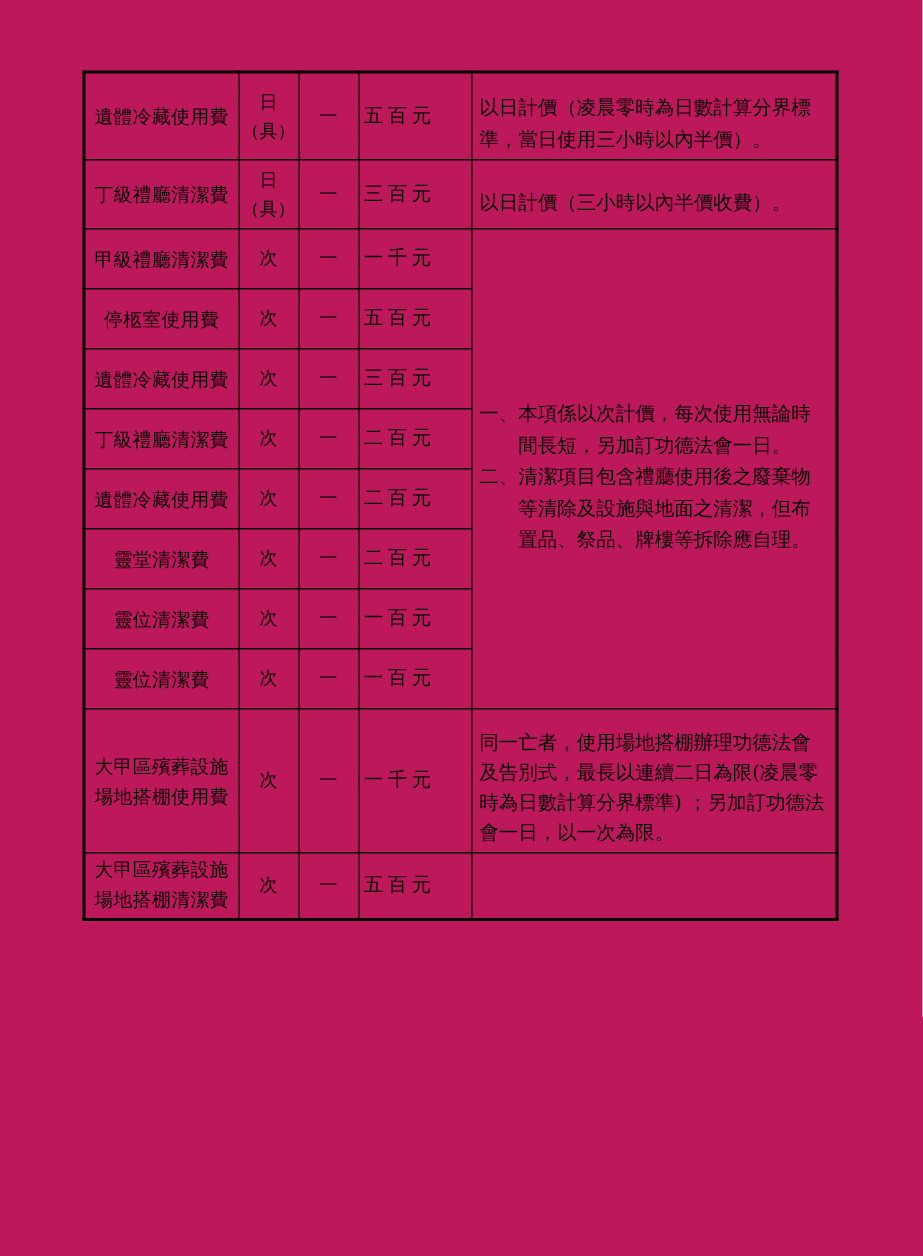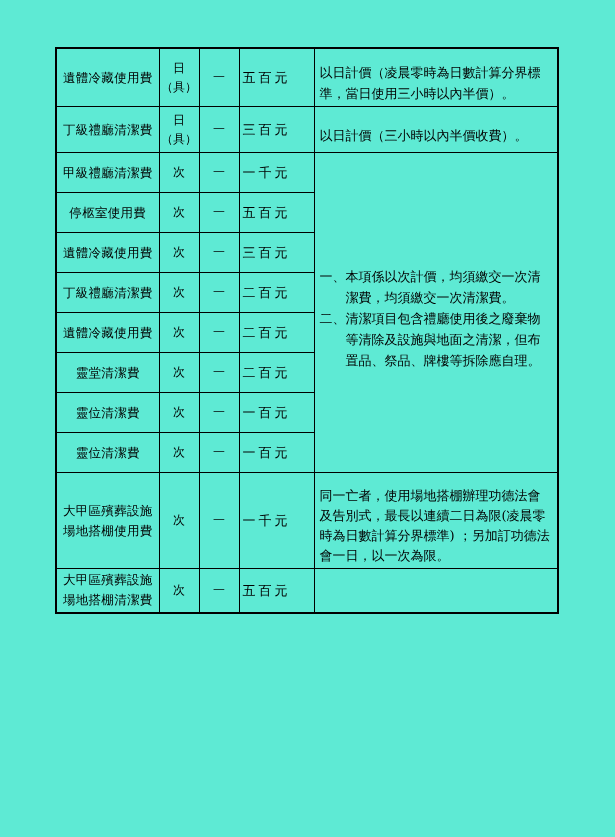--- a/index.html
+++ b/index.html
@@ -2,21 +2,21 @@
 <html><head>
 <meta charset="utf-8">
 <style>
   * { box-sizing: border-box; margin: 0; padding: 0; }
   html, body { background: #ffffff; }
   body { font-family: "DejaVu Serif", "Liberation Serif", serif; color: #000000; }
   .page {
     position: relative;
     width: 615px;
     height: 837px;
-    background: #5eead4;
+    background: #be185d;
     overflow: hidden;
   }
   table.fee-table {
     position: absolute;
     left: 55px;
     top: 47px;
     width: 502px;
     border-collapse: collapse;
     table-layout: fixed;
     border: 2px solid #000000;
@@ -107,21 +107,21 @@
         <td class="c-qty">一</td>
         <td class="c-price">三百元</td>
         <td class="c-note">以日計價（三小時以內半價收費）。</td>
       </tr>
       <tr class="rs">
         <td class="c-name">甲級禮廳清潔費</td>
         <td class="c-unit">次</td>
         <td class="c-qty">一</td>
         <td class="c-price">一千元</td>
         <td class="c-note" rowspan="8">
-          <div class="hang">一、本項係以次計價，均須繳交一次清潔費，均須繳交一次清潔費。</div>
+          <div class="hang">一、本項係以次計價，每次使用無論時間長短，另加訂功德法會一日。</div>
           <div class="hang">二、清潔項目包含禮廳使用後之廢棄物等清除及設施與地面之清潔，但布置品、祭品、牌樓等拆除應自理。</div>
         </td>
       </tr>
       <tr class="rs">
         <td class="c-name">停柩室使用費</td>
         <td class="c-unit">次</td>
         <td class="c-qty">一</td>
         <td class="c-price">五百元</td>
       </tr>
       <tr class="rs">

